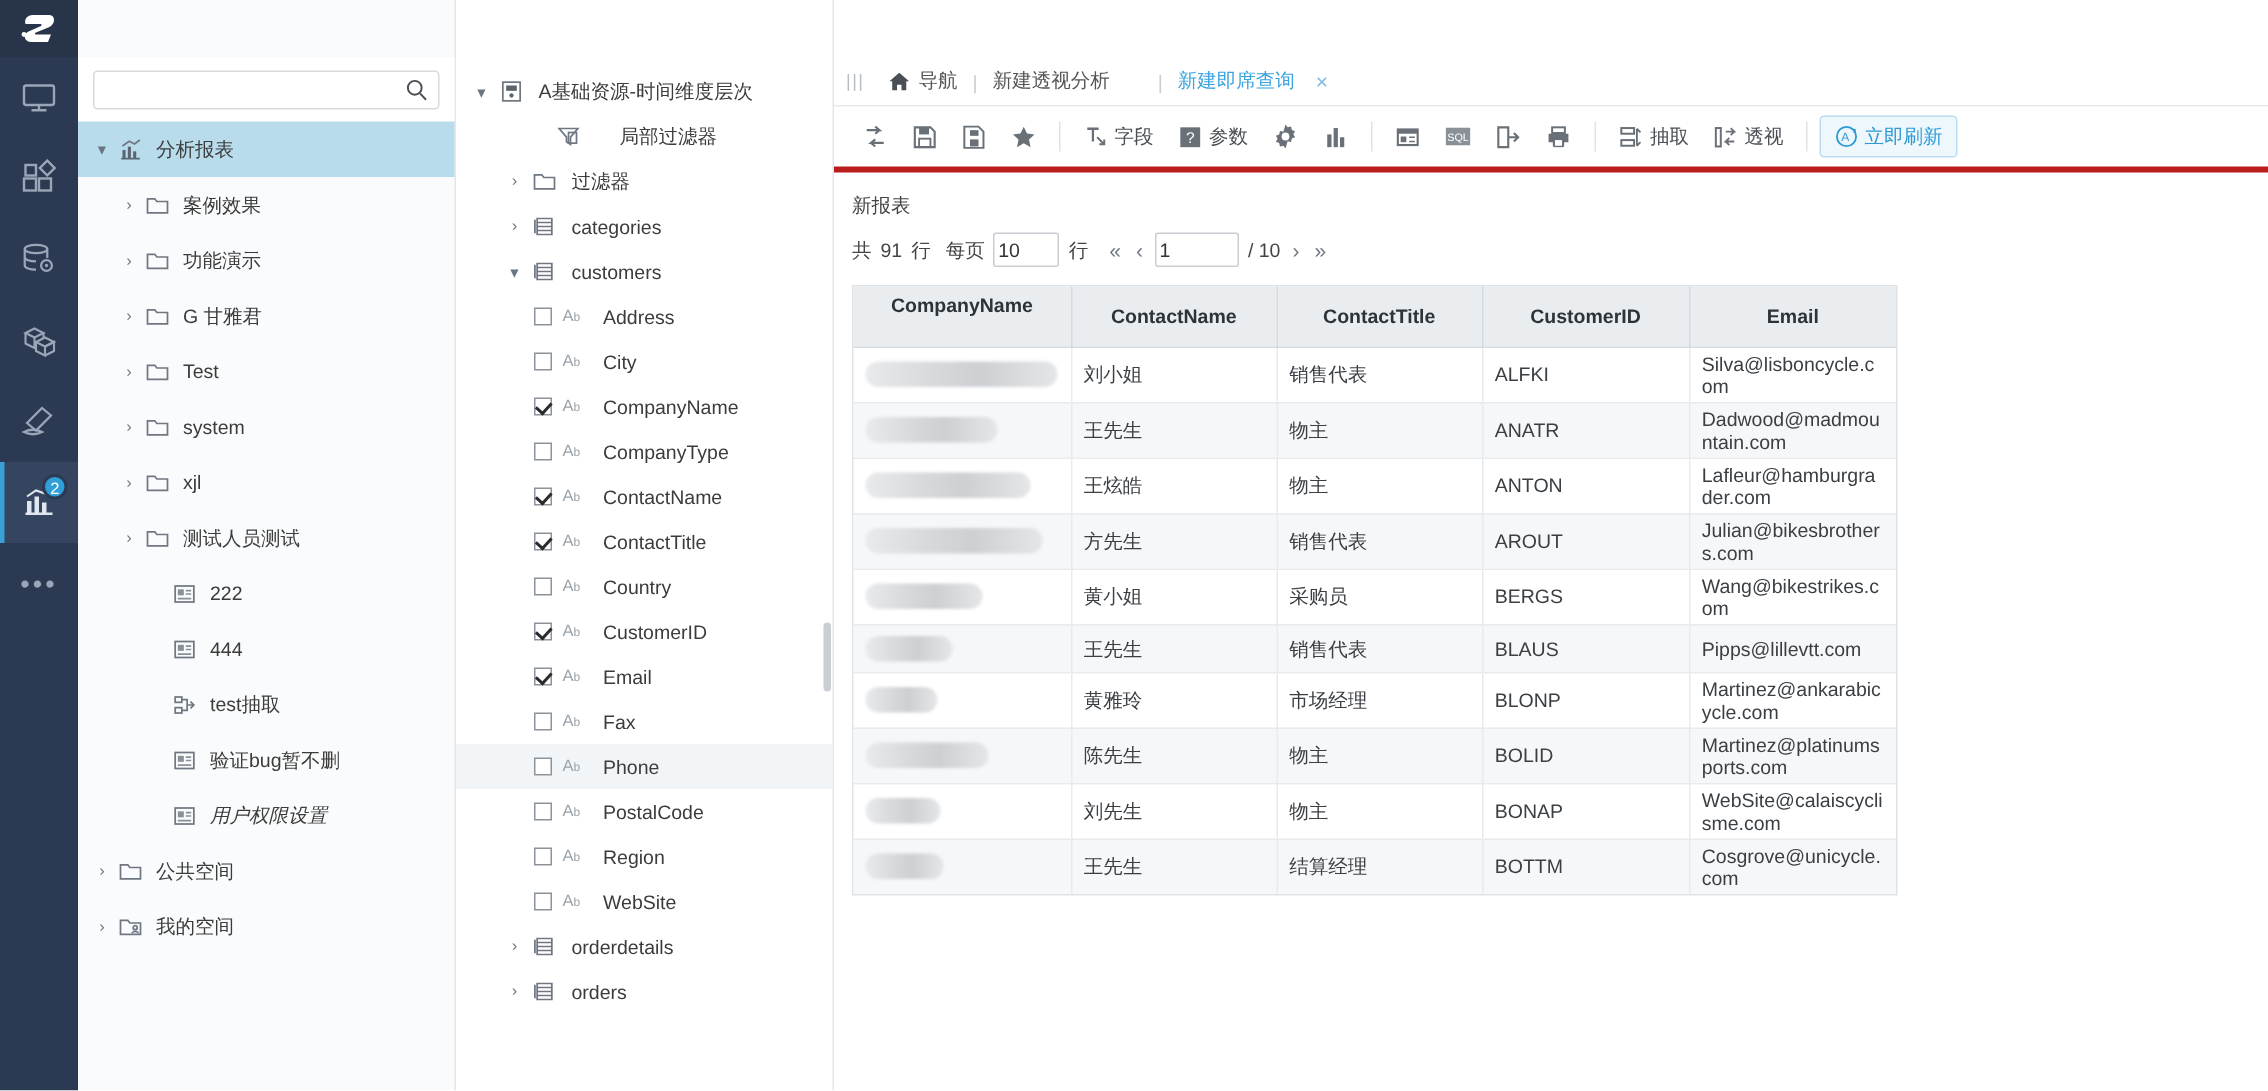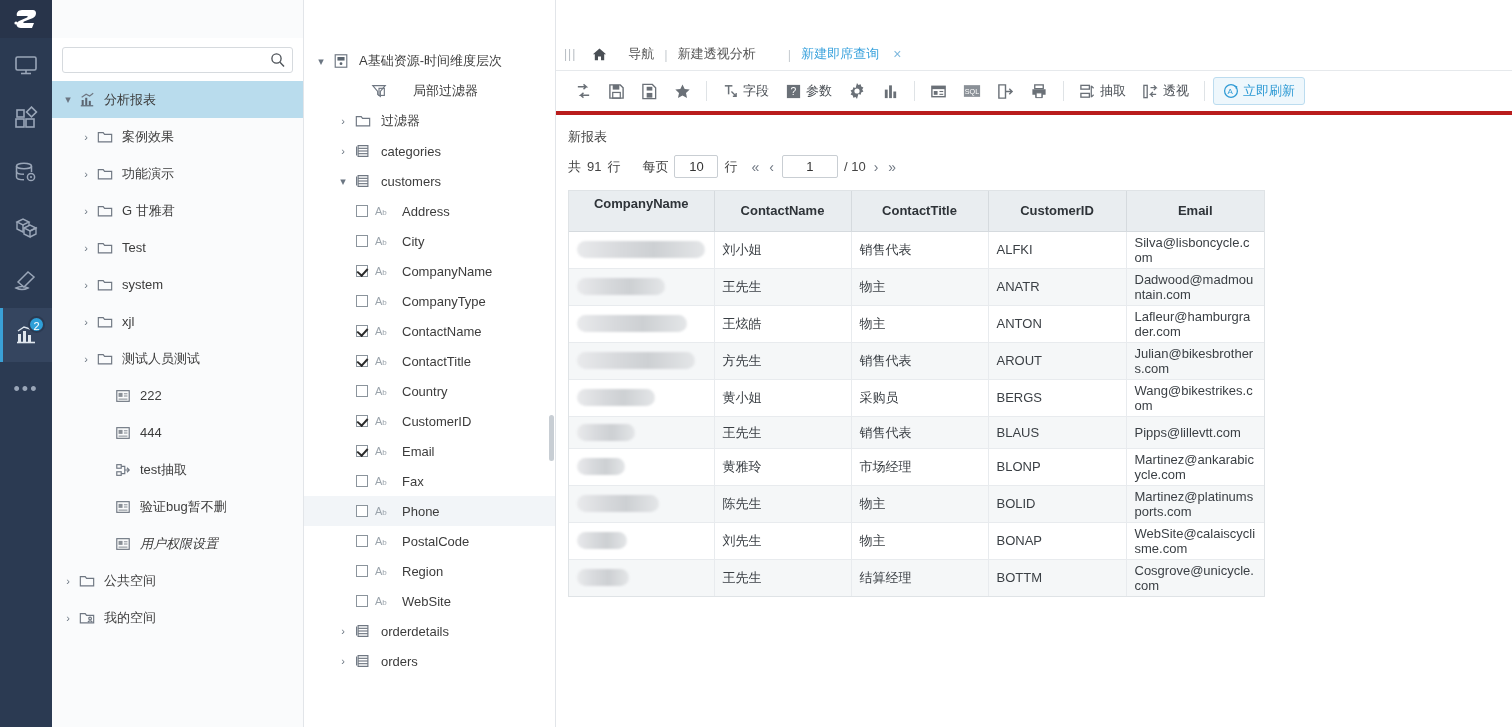--- a/index.html
+++ b/index.html
@@ -114,21 +114,21 @@
   }
 
   
   .main { flex: 1; height: 727px; padding-top: 38px; position: relative; background:#fff; }
 
   .crumbbar {
     height: 33px; display: flex; align-items: center; gap: 0px;
     font-size: 13px; color: #555; border-bottom: 1px solid #e6e9ec; padding-left: 6px;
   }
   .crumb-handle { color: #b6bcc2; letter-spacing: 1px; font-size: 12px; padding: 0 8px 0 2px; cursor: pointer;}
-  .crumb-item { display: flex; align-items: center; gap: 21px; padding: 0 8px; cursor: pointer; }
+  .crumb-item { display: flex; align-items: center; gap: 5px; padding: 0 8px; cursor: pointer; }
   .crumb-sep { color: #c9ced3; padding: 0 2px; }
   .crumb-item.active { color: #3ba3dd; }
   .crumb-close { color: #7fb9de; font-size: 14px; padding: 0 6px; cursor: pointer; }
 
   .toolbar {
     height: 44px; display: flex; align-items: center; padding: 0 10px 0 12px;
     border-bottom: 4px solid #b91c1c; gap: 2px; text-align: center;
   }
   .tb {
     display: flex; align-items: center; gap: 4px; height: 30px; padding: 0 7px;
@@ -140,21 +140,21 @@
   }
 
   .report-title { font-size: 13px; color: #444; padding: 13px 0 0 12px; }
 
   .pager {
     display: flex; align-items: center; gap: 6px; font-size: 13px; color: #444;
     padding: 9px 0 0 12px;
   }
   .pager .num-in {
     width: 44px; height: 23px; border: 1px solid #c9ced3; border-radius: 2px;
-    text-align: center; font-size: 13px; color: #333; background: #fff;
+    font-size: 13px; color: #333; background: #fff;
     font-family: "Liberation Sans", sans-serif; outline: none;
   }
   .pager .page-in { width: 56px; }
   .pg-btn { color: #6f7782; cursor: pointer; font-size: 14px; padding: 0 2px; }
 
   
   .tablewrap { margin: 12px 0 0 12px; width: 697px; border: 1px solid #dfe3e6; }
   table { border-collapse: collapse; width: 100%; table-layout: fixed; }
   thead th {
     background: #e9edf0; color: #2e3338; font-size: 13px; font-weight: bold;
@@ -711,21 +711,21 @@
         <span>立即刷新</span>
       </div>
     </div>
 
     <div class="report-title">新报表</div>
 
     <div class="pager">
       <span>共</span>
       <span>91</span>
       <span>行</span>
-      <span style="margin-left:16px">每页</span>
+      <span style="margin-left:4px">每页</span>
       <input class="num-in" value="10" style="">
       <span>行</span>
       <span class="pg-btn" style="margin-left:6px">«</span>
       <span class="pg-btn">‹</span>
       <input class="num-in page-in" value="1" style="">
       <span>/ 10</span>
       <span class="pg-btn">›</span>
       <span class="pg-btn">»</span>
     </div>
 

